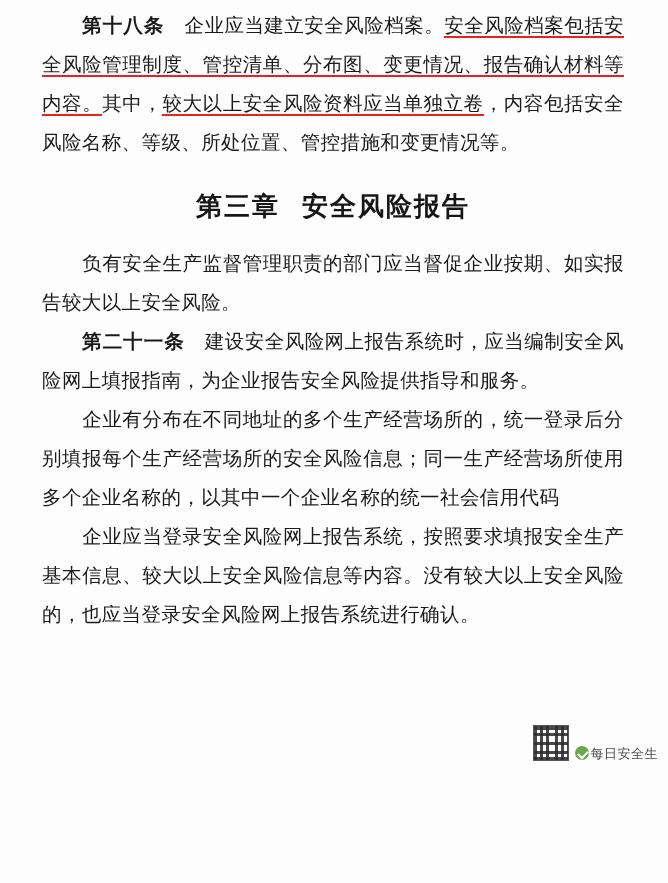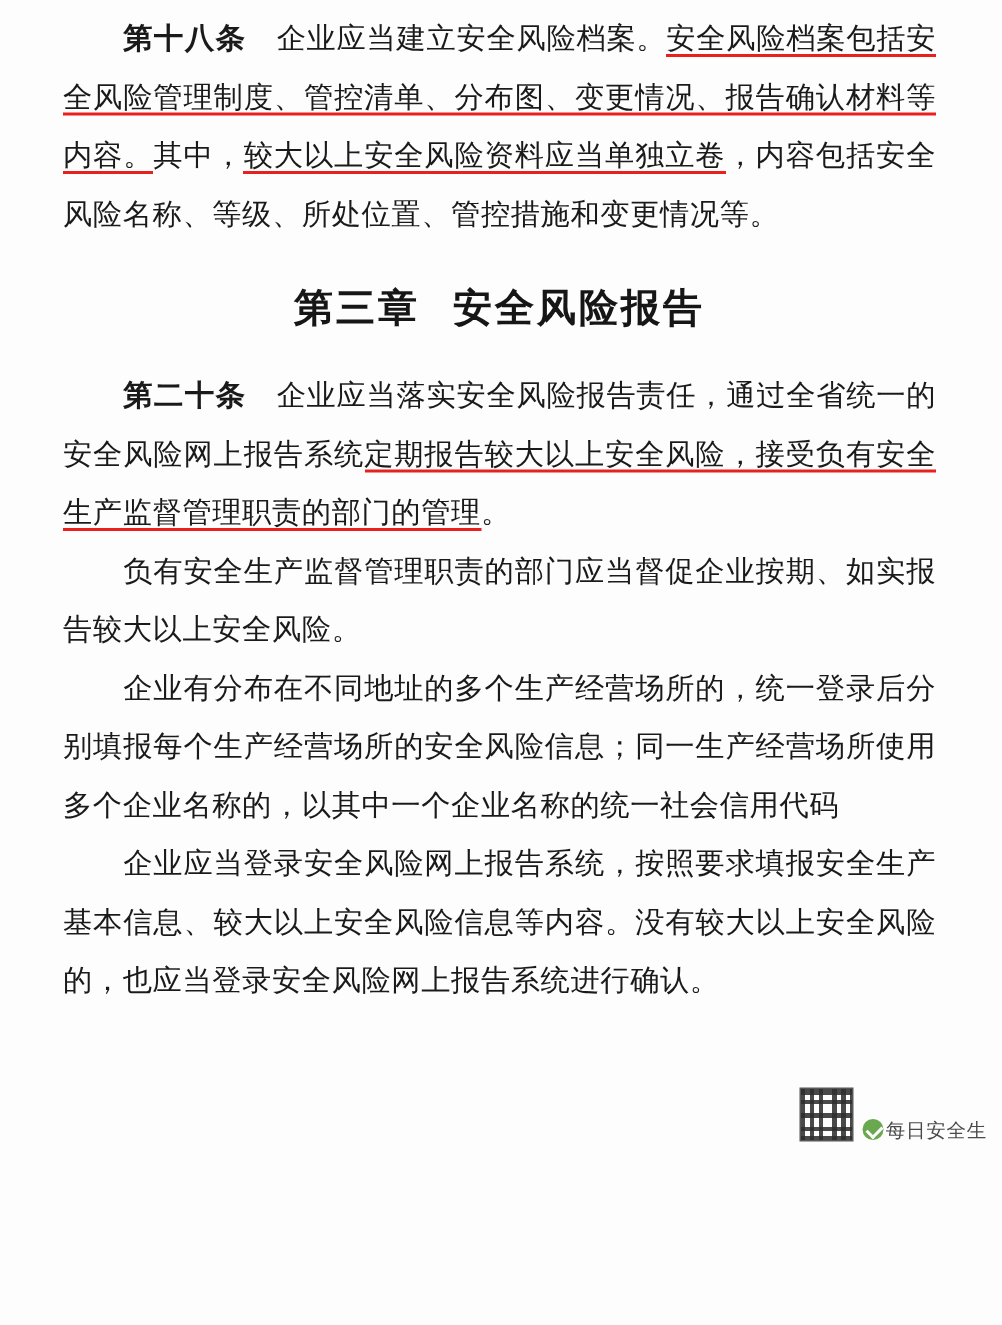--- a/index.html
+++ b/index.html
@@ -115,28 +115,28 @@
 
   <p class="para">
     <span class="indent"></span><span class="bold">第十八条</span><span>　企业应当建立安全风险档案。</span><span class="uline">安全风险档案包括安全风险管理制度、管控清单、分布图、变更情况、报告确认材料等内容。</span><span>其中，</span><span class="uline">较大以上安全风险资料应当单独立卷</span><span>，内容包括安全风险名称、等级、所处位置、管控措施和变更情况等。</span>
   </p>
 
   <h2 class="chapter">
     <span>第三章</span><span class="sp"></span><span>安全风险报告</span>
   </h2>
 
 
-  <p class="para">
-    <span class="indent"></span><span class="bold">第二十条</span><span>　企业应当落实安全风险报告责任，通过全省统一的安全风险网上报告系统</span><span class="uline">定期报告较大以上安全风险，接受负有安全生产监督管理职责的部门的管理</span><span>。</span>
-  </p>
 
   <p class="para">
     <span class="indent"></span><span>负有安全生产监督管理职责的部门应当督促企业按期、如实报告较大以上安全风险。</span>
   </p>
 
+  <p class="para">
+    <span class="indent"></span><span class="bold">第二十一条</span><span>　建设安全风险网上报告系统时，应当编制安全风险网上填报指南，为企业报告安全风险提供指导和服务。</span>
+  </p>
 
   <p class="para">
     <span class="indent"></span><span>企业有分布在不同地址的多个生产经营场所的，统一登录后分别填报每个生产经营场所的安全风险信息；同一生产经营场所使用多个企业名称的，以其中一个企业名称的统一社会信用代码</span>
   </p>
 
   <p class="para">
     <span class="indent"></span><span>企业应当登录安全风险网上报告系统，按照要求填报安全生产基本信息、较大以上安全风险信息等内容。没有较大以上安全风险的，也应当登录安全风险网上报告系统进行确认。</span>
   </p>
 
   <div class="badge">

